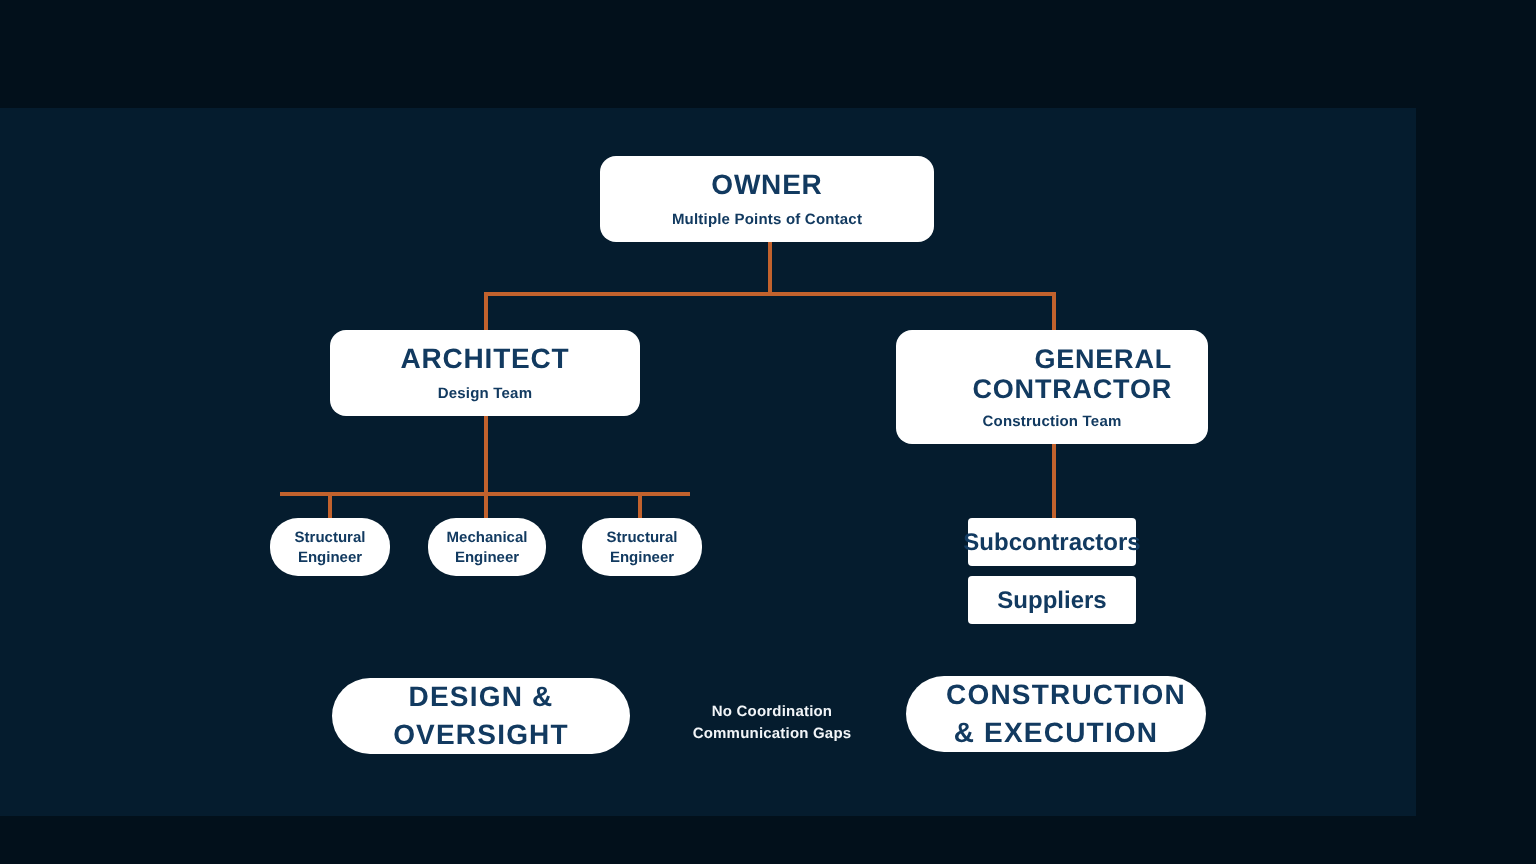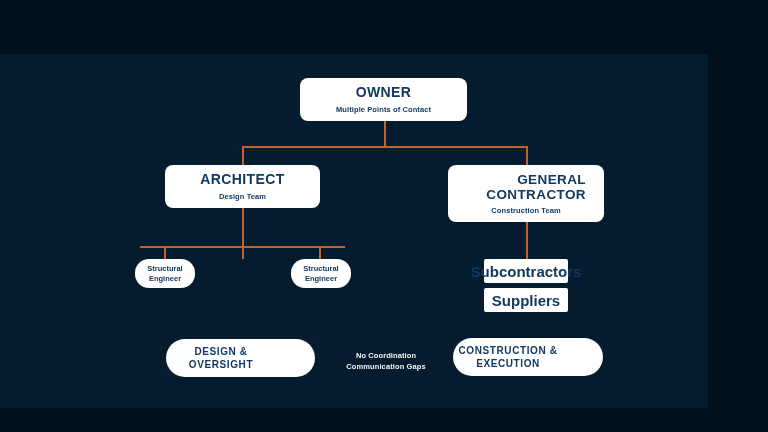--- a/index.html
+++ b/index.html
@@ -33,29 +33,29 @@
     color:#123a60;font-size:7.5px;font-weight:bold;line-height:1.3;
   }
   .eng1{left:135px;width:60px;}
   .eng2{left:214px;width:59px;}
   .eng3{left:291px;width:60px;}
   .eng span{display:block;width:44px;}
 
   .rect{
     position:absolute;left:484px;width:84px;height:24px;background:#ffffff;border-radius:2px;
     display:flex;align-items:center;justify-content:center;
-    color:#123a60;font-size:15px;font-weight:bold;
+    color:#123a60;font-size:12px;font-weight:bold;
   }
   .rect.subcontractors{top:259px;}
   .rect.suppliers{top:288px;}
 
   .pill{
     position:absolute;background:#ffffff;border-radius:19px;
-    display:flex;align-items:center;justify-content:flex-start;text-align:center;
-    color:#123a60;font-size:10px;font-weight:bold;letter-spacing:.6px;line-height:1.35;
+    display:flex;align-items:center;justify-content:center;text-align:center;
+    color:#123a60;font-size:14px;font-weight:bold;letter-spacing:.6px;line-height:1.35;
   }
   .pill.left{left:166px;top:339px;width:149px;height:38px;}
   .pill.right{left:453px;top:338px;width:150px;height:38px;}
   .pill .inner{display:block;width:110px;}
 
   .annotation{
     position:absolute;color:#f2f5f8;text-align:center;
     font-size:7.5px;font-weight:bold;line-height:1.4;letter-spacing:.1px;
   }
   .annotation.formal{left:330px;top:201px;width:115px;}
@@ -91,20 +91,23 @@
   </div>
 
   <div class="node gc">
     <div class="title">GENERAL CONTRACTOR</div>
     <div class="subtitle">Construction Team</div>
   </div>
 
   <div class="eng eng1">
     <span>Structural Engineer</span>
   </div>
+  <div class="eng eng2">
+    <span>Mechanical Engineer</span>
+  </div>
   <div class="eng eng3">
     <span>Structural Engineer</span>
   </div>
 
   <div class="rect subcontractors">
     <span>Subcontractors</span>
   </div>
   <div class="rect suppliers">
     <span>Suppliers</span>
   </div>

